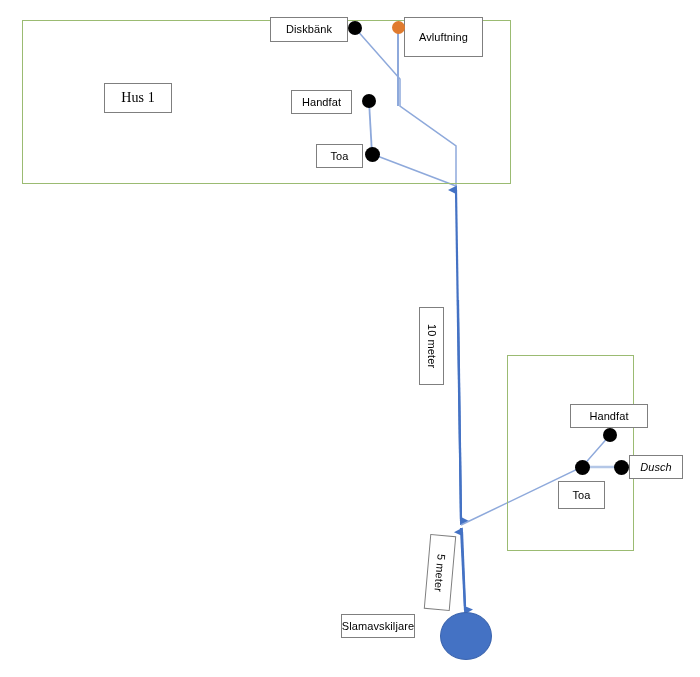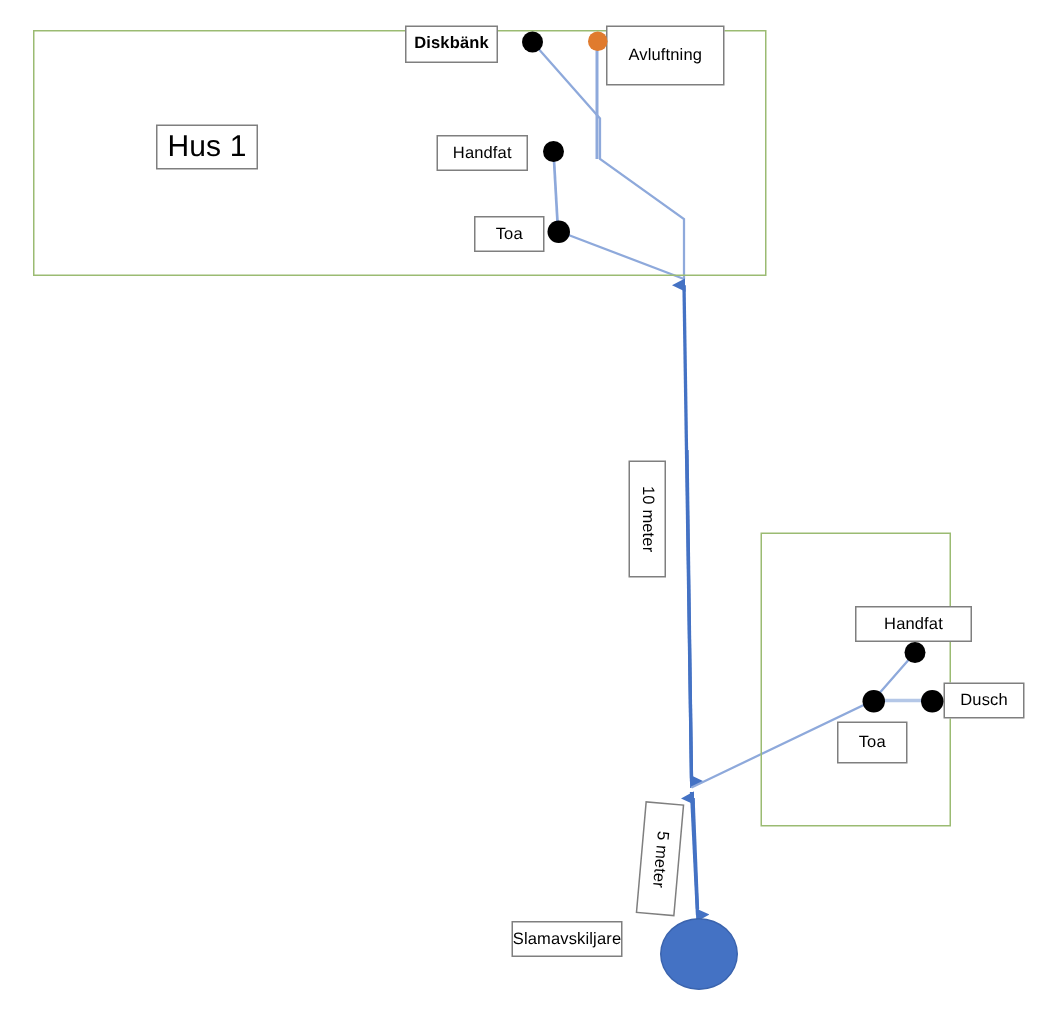--- a/index.html
+++ b/index.html
@@ -44,21 +44,22 @@
     color: #000000;
     display: flex;
     align-items: center;
     justify-content: center;
     font-size: 11px;
     line-height: 1.1;
     white-space: nowrap;
     letter-spacing: 0.1px;
   }
   .lbl.big {
-    font-size: 20px;
+    font-size: 14px;
+    font-family: Liberation Serif, serif;
   }
   .lbl.vert {
     writing-mode: vertical-rl;
     text-orientation: mixed;
   }
 
   
   .dot {
     position: absolute;
     border-radius: 50%;
@@ -104,32 +105,32 @@
 
     <line x1="461" y1="528" x2="465" y2="610" stroke="#4472C4" stroke-width="2.2" marker-end="url(#arrDown)"></line>
     <line x1="465" y1="606" x2="462" y2="532" stroke="#4472C4" stroke-width="2.2" marker-end="url(#arrUp)"></line>
   </svg>
 
   <div class="house-outline" style="left:22px; top:20px; width:489px; height:164px;"></div>
   <div class="house-outline" style="left:507px; top:355px; width:127px; height:196px;"></div>
 
   <div class="lbl big" style="left:104px; top:83px; width:68px; height:30px;">Hus 1</div>
 
-  <div class="lbl" style="left:270px; top:17px; width:62px; height:25px;font-weight:bold;">Diskbänk</div>
+  <div class="lbl" style="left:270px; top:17px; width:78px; height:25px;">Diskbänk</div>
 
   <div class="lbl" style="left:404px; top:17px; width:79px; height:40px;">Avluftning</div>
 
   <div class="lbl" style="left:291px; top:90px; width:61px; height:24px;">Handfat</div>
 
   <div class="lbl" style="left:316px; top:144px; width:47px; height:24px;">Toa</div>
 
 
   <div class="lbl" style="left:570px; top:404px; width:78px; height:24px;">Handfat</div>
 
-  <div class="lbl" style="left:629px; top:455px; width:54px; height:24px;">Dusch</div>
+  <div class="lbl" style="left:629px; top:455px; width:54px; height:24px;font-style:italic;">Dusch</div>
 
   <div class="lbl" style="left:558px; top:481px; width:47px; height:28px;">Toa</div>
 
   <div class="lbl vert" style="left:419px; top:307px; width:25px; height:78px;">10 meter</div>
 
   <div class="lbl vert" style="left:427px; top:535px; width:26px; height:75px; transform:rotate(5deg); transform-origin:center;">5 meter</div>
 
   <div class="tank" style="left:440px; top:612px; width:50px; height:46px;"></div>
 
   <div class="lbl" style="left:341px; top:614px; width:74px; height:24px;">Slamavskiljare</div>

